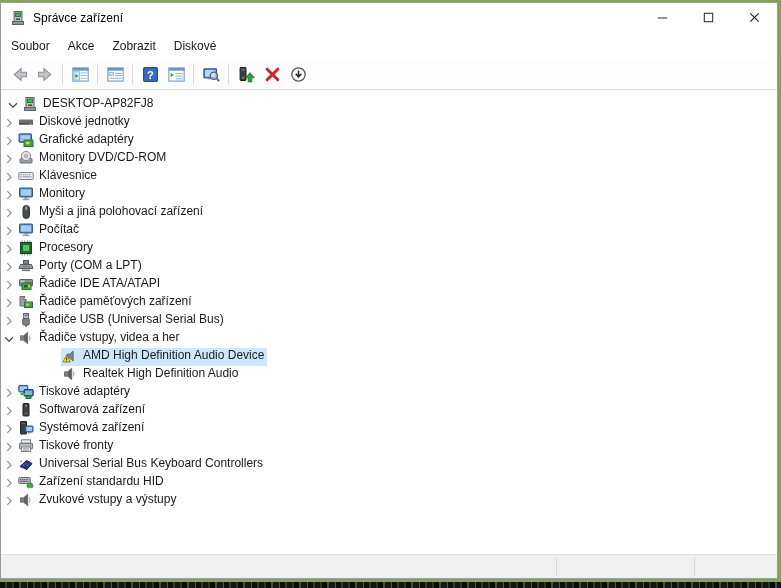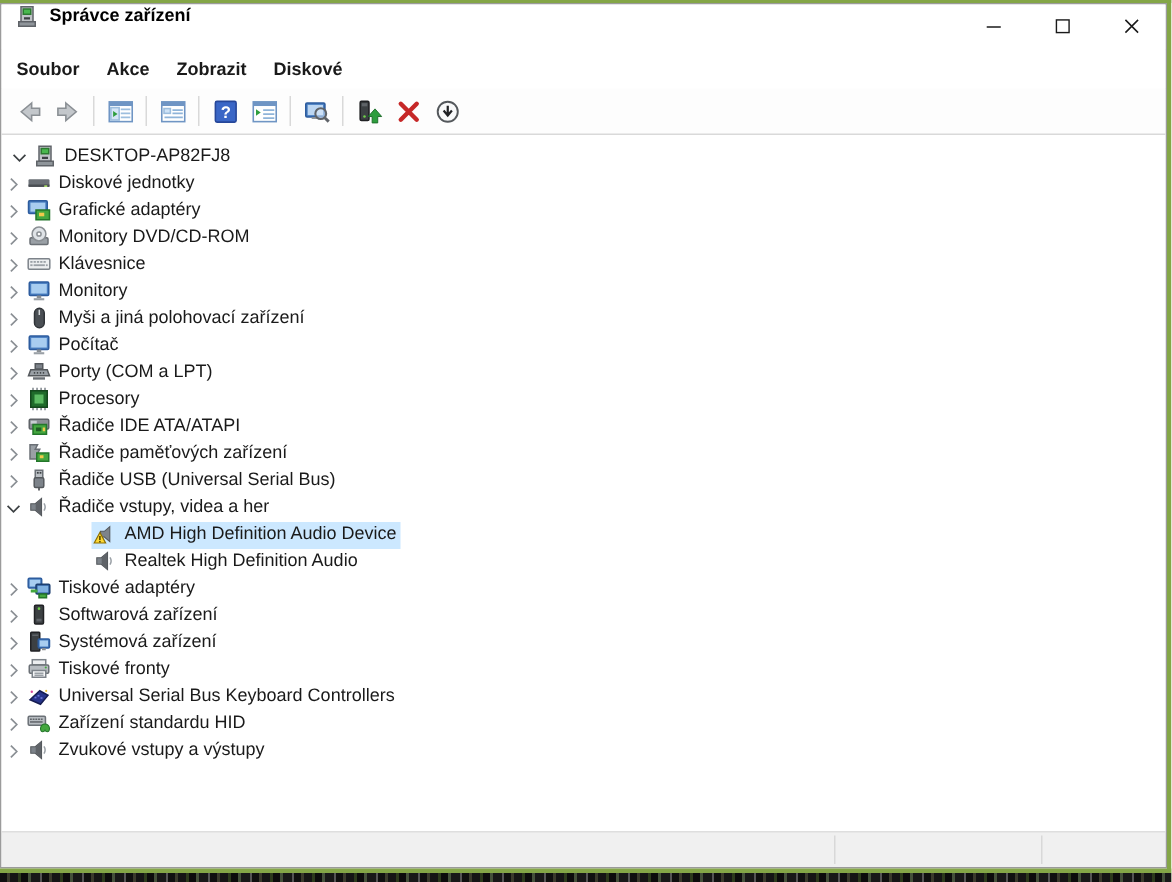--- a/index.html
+++ b/index.html
@@ -7,28 +7,28 @@
   body { font-family:"Liberation Sans", sans-serif; background:#ffffff; position:relative; font-size:12px; color:#1a1a1a; }
 
   .edge-top    { position:absolute; left:0; top:0; width:781px; height:2px; background:#84a647; }
   .edge-right  { position:absolute; right:0; top:0; width:3px; height:588px; background:#84a647; }
   .edge-bottom { position:absolute; left:0; top:579px; width:781px; height:3px; background:#84a647; }
   .noise-strip { position:absolute; left:0; top:582px; width:781px; height:6px;
     background:repeating-linear-gradient(90deg,#101010 0 5px,#3a3a2c 5px 7px,#151515 7px 12px,#2c3a1c 12px 14px,#0c0c0c 14px 19px,#44503a 19px 21px,#181818 21px 27px,#555 27px 28px); }
 
   .window { position:absolute; left:0; top:2px; width:778px; height:577px; background:#fff; border:1px solid #9b9b9b; }
 
-  .titlebar { height:30px; position:relative; display:flex; padding-left:9px; background:#fff;font-weight:bold; }
+  .titlebar { height:30px; position:relative; display:flex; align-items:center; padding-left:9px; background:#fff; }
   .title-icon { width:16px; height:16px; flex:none; }
   .title-text { margin-left:7px; font-size:12px; color:#000; }
   .window-controls { position:absolute; right:0; top:0; height:29px; display:flex; }
   .win-btn { width:46px; height:29px; display:flex; align-items:center; justify-content:center; background:transparent; border:none; cursor:default; }
   .win-btn svg { width:15px; height:15px; }
 
-  .menubar { height:26px; display:flex; align-items:center; padding-left:1px; background:#fff;font-weight:bold; }
+  .menubar { height:26px; display:flex; align-items:center; padding-left:1px; background:#fff; }
   .menu-item { padding:4px 9px; cursor:default; }
 
   .toolbar { height:31px; display:flex; align-items:center; padding-left:5px; background:#fdfdfd; border-bottom:1px solid #d9d9d9; }
   .tool-button { width:24px; height:23px; display:flex; align-items:center; justify-content:center; background:transparent; border:none; margin:0 1px; }
   .tool-button svg { width:17px; height:17px; }
   .tool-sep { width:1px; height:20px; background:#d9d9d9; margin:0 4px; flex:none; }
 
   .tree { position:absolute; left:0; right:0; top:87px; bottom:24px; background:#fff; overflow:hidden; padding-top:6px; }
   .tree-row { height:18px; display:flex; align-items:center; white-space:nowrap; }
   .lvl0 { padding-left:4px; } .lvl1 { } .lvl2 { padding-left:44px; }
@@ -314,43 +314,20 @@
         <span class="row-content">
           <span class="ticon">
             <svg viewBox="0 0 16 16">
               <rect x="1.5" y="2" width="13" height="9" rx="0.8" fill="#4a7fc1" stroke="#2d5c9e"></rect>
               <rect x="2.8" y="3.3" width="10.4" height="6.4" fill="#a8cdf0"></rect>
               <rect x="6.5" y="11" width="3" height="1.8" fill="#8a8f94"></rect>
               <rect x="4.5" y="12.8" width="7" height="1.4" fill="#9aa0a6"></rect>
             </svg>
           </span>
           <span class="tlabel">Počítač</span>
-        </span>
-      </div>
-      <div class="tree-row lvl1">
-        <span class="chev">
-          <svg viewBox="0 0 16 16">
-            <polyline points="6,3.5 10.5,8 6,12.5" fill="none" stroke="#8a8f94" stroke-width="1.3"></polyline>
-          </svg>
-        </span>
-        <span class="row-content">
-          <span class="ticon">
-            <svg viewBox="0 0 16 16">
-              <rect x="5.5" y="2.5" width="5" height="3.5" fill="#7d838a" stroke="#54585c"></rect>
-              <path d="M2.5 6.5 h11 l1.5 4 h-14 z" fill="#9aa0a6" stroke="#54585c"></path>
-              <g fill="#3c4043">
-                <circle cx="5" cy="8.6" r="0.55"></circle>
-                <circle cx="7" cy="8.6" r="0.55"></circle>
-                <circle cx="9" cy="8.6" r="0.55"></circle>
-                <circle cx="11" cy="8.6" r="0.55"></circle>
-              </g>
-              <rect x="4" y="11.5" width="8" height="1.6" fill="#6b7076"></rect>
-            </svg>
-          </span>
-          <span class="tlabel">Porty (COM a LPT)</span>
         </span>
       </div>
       <div class="tree-row lvl1">
         <span class="chev">
           <svg viewBox="0 0 16 16">
             <polyline points="6,3.5 10.5,8 6,12.5" fill="none" stroke="#8a8f94" stroke-width="1.3"></polyline>
           </svg>
         </span>
         <span class="row-content">
           <span class="ticon">
@@ -374,20 +351,43 @@
       </div>
       <div class="tree-row lvl1">
         <span class="chev">
           <svg viewBox="0 0 16 16">
             <polyline points="6,3.5 10.5,8 6,12.5" fill="none" stroke="#8a8f94" stroke-width="1.3"></polyline>
           </svg>
         </span>
         <span class="row-content">
           <span class="ticon">
             <svg viewBox="0 0 16 16">
+              <rect x="5.5" y="2.5" width="5" height="3.5" fill="#7d838a" stroke="#54585c"></rect>
+              <path d="M2.5 6.5 h11 l1.5 4 h-14 z" fill="#9aa0a6" stroke="#54585c"></path>
+              <g fill="#3c4043">
+                <circle cx="5" cy="8.6" r="0.55"></circle>
+                <circle cx="7" cy="8.6" r="0.55"></circle>
+                <circle cx="9" cy="8.6" r="0.55"></circle>
+                <circle cx="11" cy="8.6" r="0.55"></circle>
+              </g>
+              <rect x="4" y="11.5" width="8" height="1.6" fill="#6b7076"></rect>
+            </svg>
+          </span>
+          <span class="tlabel">Porty (COM a LPT)</span>
+        </span>
+      </div>
+      <div class="tree-row lvl1">
+        <span class="chev">
+          <svg viewBox="0 0 16 16">
+            <polyline points="6,3.5 10.5,8 6,12.5" fill="none" stroke="#8a8f94" stroke-width="1.3"></polyline>
+          </svg>
+        </span>
+        <span class="row-content">
+          <span class="ticon">
+            <svg viewBox="0 0 16 16">
               <rect x="1.5" y="3.5" width="13" height="6.5" rx="0.8" fill="#8a8f94" stroke="#5f6368"></rect>
               <rect x="2.5" y="4.5" width="4" height="2" fill="#c9ced2"></rect>
               <rect x="4" y="7" width="9" height="6.5" fill="#44a73f" stroke="#23762a"></rect>
               <rect x="6" y="9" width="3.5" height="2.5" fill="#1f5c23"></rect>
               <rect x="10.5" y="9" width="1.6" height="2.5" fill="#f2c94c"></rect>
             </svg>
           </span>
           <span class="tlabel">Řadiče IDE ATA/ATAPI</span>
         </span>
       </div>

